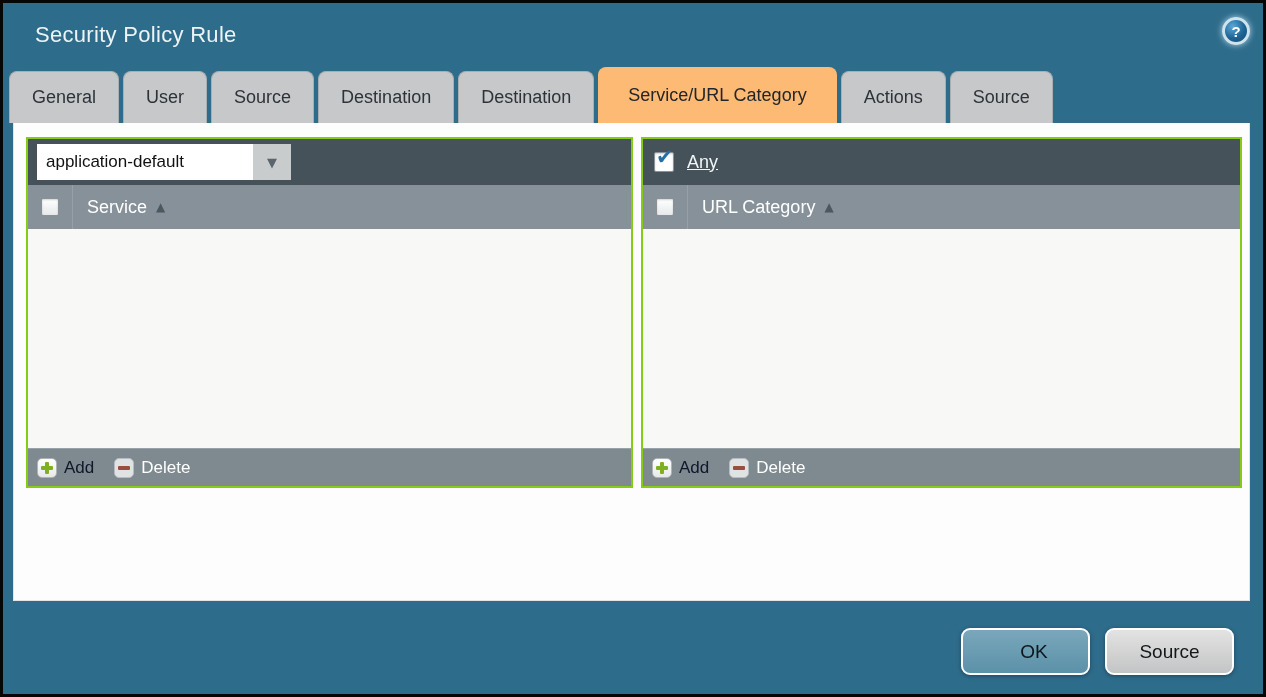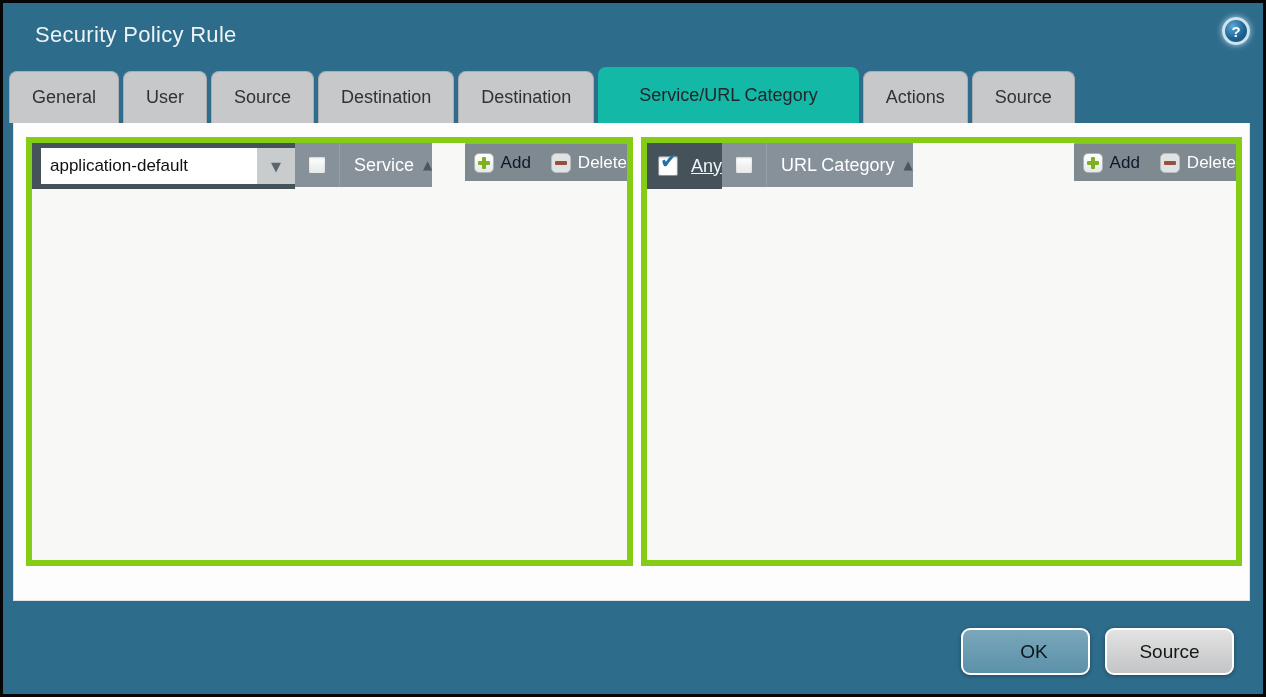--- a/index.html
+++ b/index.html
@@ -40,33 +40,33 @@
   .tab {
     height:52px; padding:0 22px;
     display:flex; align-items:center; justify-content:center;
     background:#c6c8ca;
     border:1px solid #a9aeb2; border-bottom:none;
     border-radius:8px 8px 0 0;
     font-size:18px; color:#2e3338;
     cursor:pointer; white-space:nowrap;
   }
   .tab.active {
-    background:#14b8a6; border:none; height:56px; padding:0 41px;
+    background:#fdba74; border:none; height:56px; padding:0 30px;
     color:#22262a; z-index:3;
   }
 
   
   .content {
     position:absolute; left:10px; top:120px; width:1237px; height:478px;
     background:#fdfdfe; border:1px solid #e2e4e5; border-top:none;
     display:flex; gap:8px; padding:14px 0 0 12px; z-index:1;
   }
   .panel {
-    height:429px; border:6px solid #84cc16; background:#f8f8f7;
-    display:flex; flex-direction:row;
+    height:351px; border:2px solid #84cc16; background:#f8f8f7;
+    display:flex; flex-direction:column;
   }
   .panel-left  { width:607px; }
   .panel-right { width:601px; }
 
   .panel-toolbar {
     flex:none; height:46px; background:#46525a;
     display:flex; align-items:center; padding-left:9px;
   }
 
   

